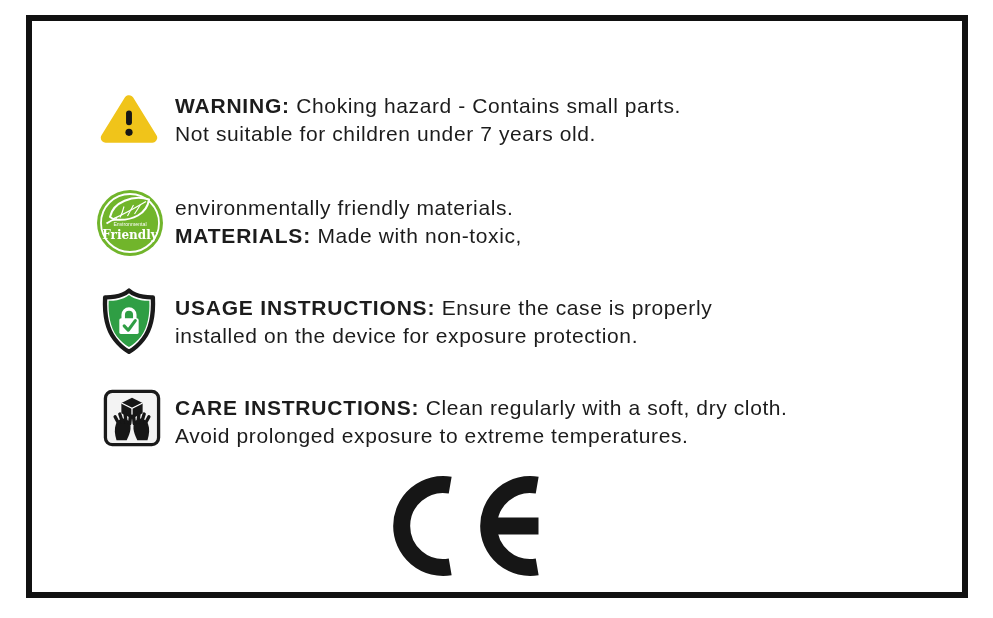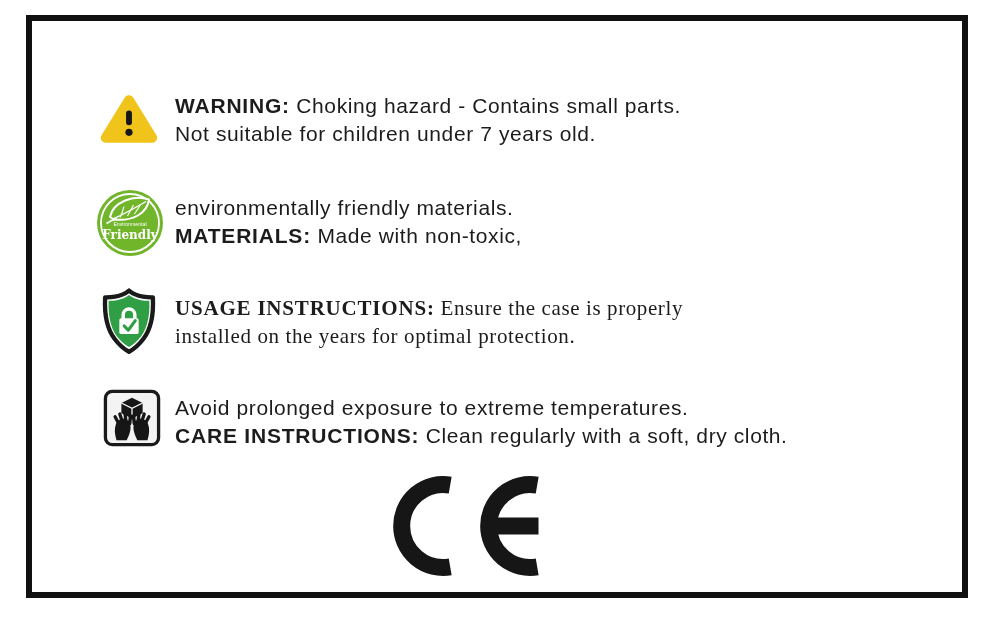--- a/index.html
+++ b/index.html
@@ -70,23 +70,23 @@
 
       <div class="icon-slot" style="left:68px;top:266px;">
         <svg width="58" height="70" viewBox="0 0 60 72" aria-hidden="true">
           <path d="M30 3.5 C26.5 6.5 21 8.8 15.5 9.7 C11.5 10.4 8 10.6 5.3 10.5 C4.5 26.5 7 43 15.2 53.6 C19.9 59.8 25.4 64.3 30 66.8 C34.6 64.3 40.1 59.8 44.8 53.6 C53 43 55.5 26.5 54.7 10.5 C52 10.6 48.5 10.4 44.5 9.7 C39 8.8 33.5 6.5 30 3.5 Z" fill="#ffffff" stroke="#1a1a1a" stroke-width="4.5" stroke-linejoin="round"></path>
           <path d="M30 3.5 C26.5 6.5 21 8.8 15.5 9.7 C11.5 10.4 8 10.6 5.3 10.5 C4.5 26.5 7 43 15.2 53.6 C19.9 59.8 25.4 64.3 30 66.8 C34.6 64.3 40.1 59.8 44.8 53.6 C53 43 55.5 26.5 54.7 10.5 C52 10.6 48.5 10.4 44.5 9.7 C39 8.8 33.5 6.5 30 3.5 Z" transform="translate(4.5,5.2) scale(0.85)" fill="#2F9E44"></path>
           <path d="M24 33 v-4.5 a6 6 0 0 1 12 0 V33" fill="none" stroke="#ffffff" stroke-width="3.6"></path>
           <rect x="20" y="32" width="20" height="16.5" rx="2" fill="#ffffff"></rect>
           <path d="M25 40 l4.2 4.5 7.3 -10" stroke="#2F9E44" stroke-width="3.2" fill="none" stroke-linecap="round" stroke-linejoin="round"></path>
         </svg>
       </div>
-      <div class="row-text" style="left:143px;top:273px;font-family:Liberation Serif, serif;">
+      <div class="row-text" style="left:143px;top:273px;">
         <p><strong>USAGE INSTRUCTIONS:</strong> <span>Ensure the case is properly</span></p>
-        <p>installed on the years for optimal protection.</p>
+        <p>installed on the device for exposure protection.</p>
       </div>
 
       <div class="icon-slot" style="left:71px;top:368px;">
         <svg width="58" height="58" viewBox="0 0 60 60" aria-hidden="true">
           <rect x="2.5" y="2.5" width="55" height="55" rx="7" fill="#F3F3F3" stroke="#1a1a1a" stroke-width="3.4"></rect>
           <polygon points="30,9 41,14.5 41,25 30,30.5 19,25 19,14.5" fill="#161616"></polygon>
           <path d="M19 14.5 L30 20 L41 14.5 M30 20 L30 30.5" stroke="#ffffff" stroke-width="1.3" fill="none"></path>
           <g fill="#161616">
             <path d="M14 53 C12 47 11.5 41 13.5 36 C15 32.5 18 30.5 21.5 30.5 L27 33 C28.5 36 29 40 28 44 C27 48 25.5 51 24.5 53 Z"></path>
             <rect x="12.6" y="26.5" width="3.4" height="11" rx="1.7" transform="rotate(-28 14.3 32)"></rect>
@@ -97,22 +97,22 @@
           <g fill="#161616" transform="translate(60,0) scale(-1,1)">
             <path d="M14 53 C12 47 11.5 41 13.5 36 C15 32.5 18 30.5 21.5 30.5 L27 33 C28.5 36 29 40 28 44 C27 48 25.5 51 24.5 53 Z"></path>
             <rect x="12.6" y="26.5" width="3.4" height="11" rx="1.7" transform="rotate(-28 14.3 32)"></rect>
             <rect x="17" y="24" width="3.4" height="12.5" rx="1.7" transform="rotate(-18 18.7 30)"></rect>
             <rect x="21.5" y="22.8" width="3.4" height="13" rx="1.7" transform="rotate(-8 23.2 29)"></rect>
             <rect x="26.3" y="26" width="3.6" height="11.5" rx="1.8" transform="rotate(6 28 31)"></rect>
           </g>
         </svg>
       </div>
       <div class="row-text" style="left:143px;top:373px;">
+        <p><strong>CARE INSTRUCTIONS:</strong> <span>Clean regularly with a soft, dry cloth.</span></p>
         <p>Avoid prolonged exposure to extreme temperatures.</p>
-        <p><strong>CARE INSTRUCTIONS:</strong> <span>Clean regularly with a soft, dry cloth.</span></p>
       </div>
 
       <div class="ce-slot">
         <svg width="146" height="104" viewBox="0 0 146 104" role="img" aria-label="CE">
           <path d="M57.2 11.1 A41.5 41.5 0 1 0 57.2 92.9" fill="none" stroke="#161616" stroke-width="17"></path>
           <g transform="translate(87,0)">
             <path d="M57.2 11.1 A41.5 41.5 0 1 0 57.2 92.9" fill="none" stroke="#161616" stroke-width="17"></path>
             <rect x="12" y="43.5" width="46.5" height="17" fill="#161616"></rect>
           </g>
         </svg>

